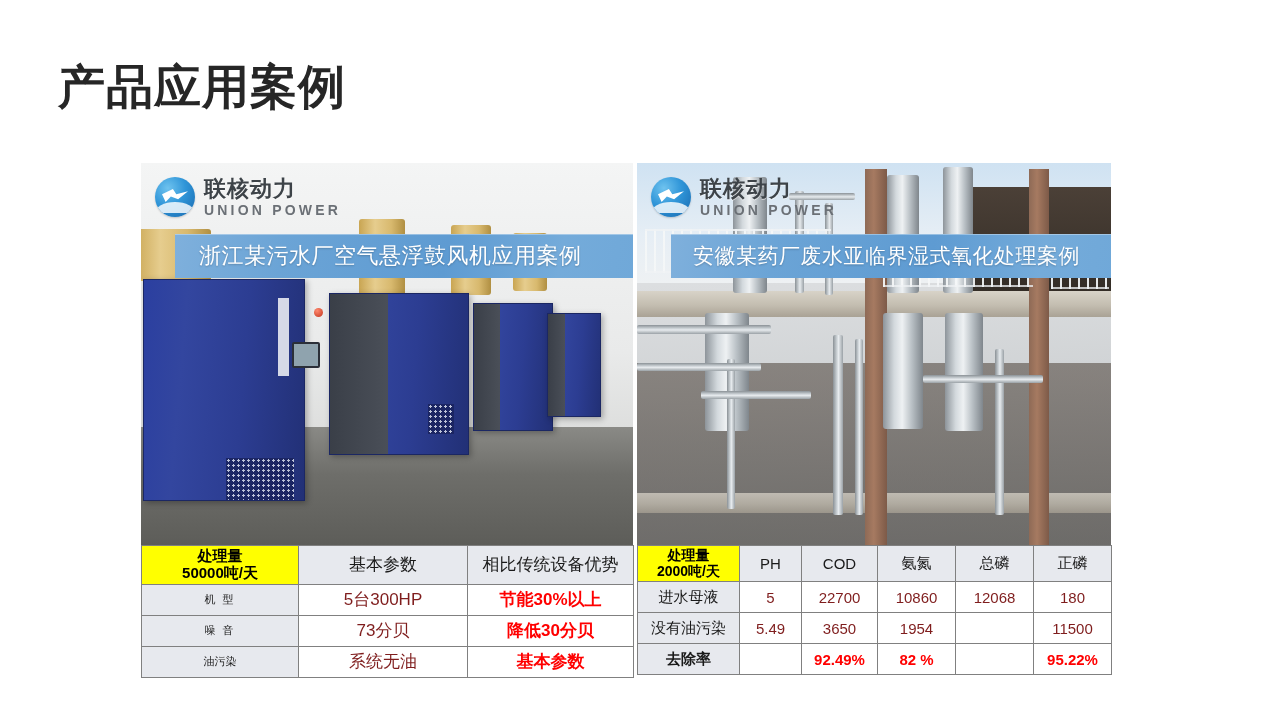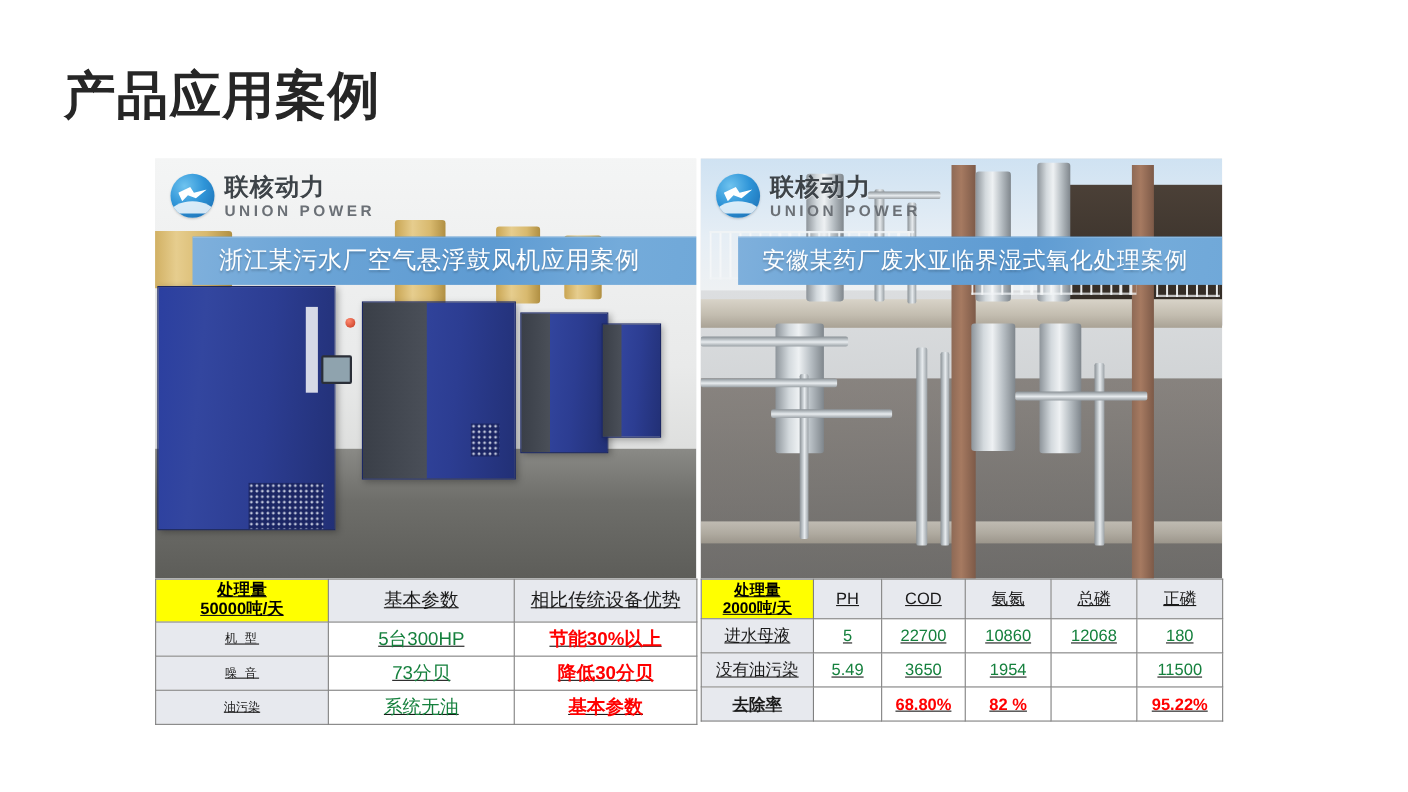--- a/index.html
+++ b/index.html
@@ -26,22 +26,21 @@
     font-weight: bold;
     letter-spacing: 1px;
     color: #262626;
     line-height: 1.1;
     white-space: nowrap;
   }
 
   
   .panel {
     position: absolute;
-    top: 144px;
-    text-decoration: underline;
+    top: 163px;
   }
   .panel-left  { left: 141px; width: 492px; }
   .panel-right { left: 637px; width: 474px; }
 
   
   .photo {
     position: relative;
     width: 100%;
     height: 382px;
     overflow: hidden;
@@ -263,21 +262,21 @@
   .row-label {
     background: #e7e9ee;
     font-size: 11px;
     letter-spacing: 2px;
     color: #1a1a1a;
   }
   .row-label-tight { letter-spacing: 0; }
   .cell-plain {
     background: #ffffff;
     font-size: 17px;
-    color: #15803d;
+    color: #7f1d1d;
   }
   .cell-red {
     background: #ffffff;
     color: #ff0000;
     font-weight: bold;
     font-size: 17px;
   }
   .bold-label { font-weight: bold; letter-spacing: 1px; }
   .hdr-tall { height: 44px; }
 
@@ -460,20 +459,20 @@
         <td class="row-label">没有油污染</td>
         <td class="cell-plain">5.49</td>
         <td class="cell-plain">3650</td>
         <td class="cell-plain">1954</td>
         <td class="cell-plain"></td>
         <td class="cell-plain">11500</td>
       </tr>
       <tr>
         <td class="row-label bold-label">去除率</td>
         <td class="cell-plain"></td>
-        <td class="cell-red">68.80%</td>
+        <td class="cell-red">92.49%</td>
         <td class="cell-red">82 %</td>
         <td class="cell-plain"></td>
         <td class="cell-red">95.22%</td>
       </tr>
     </tbody>
   </table>
 </div>
 
 </body></html>

